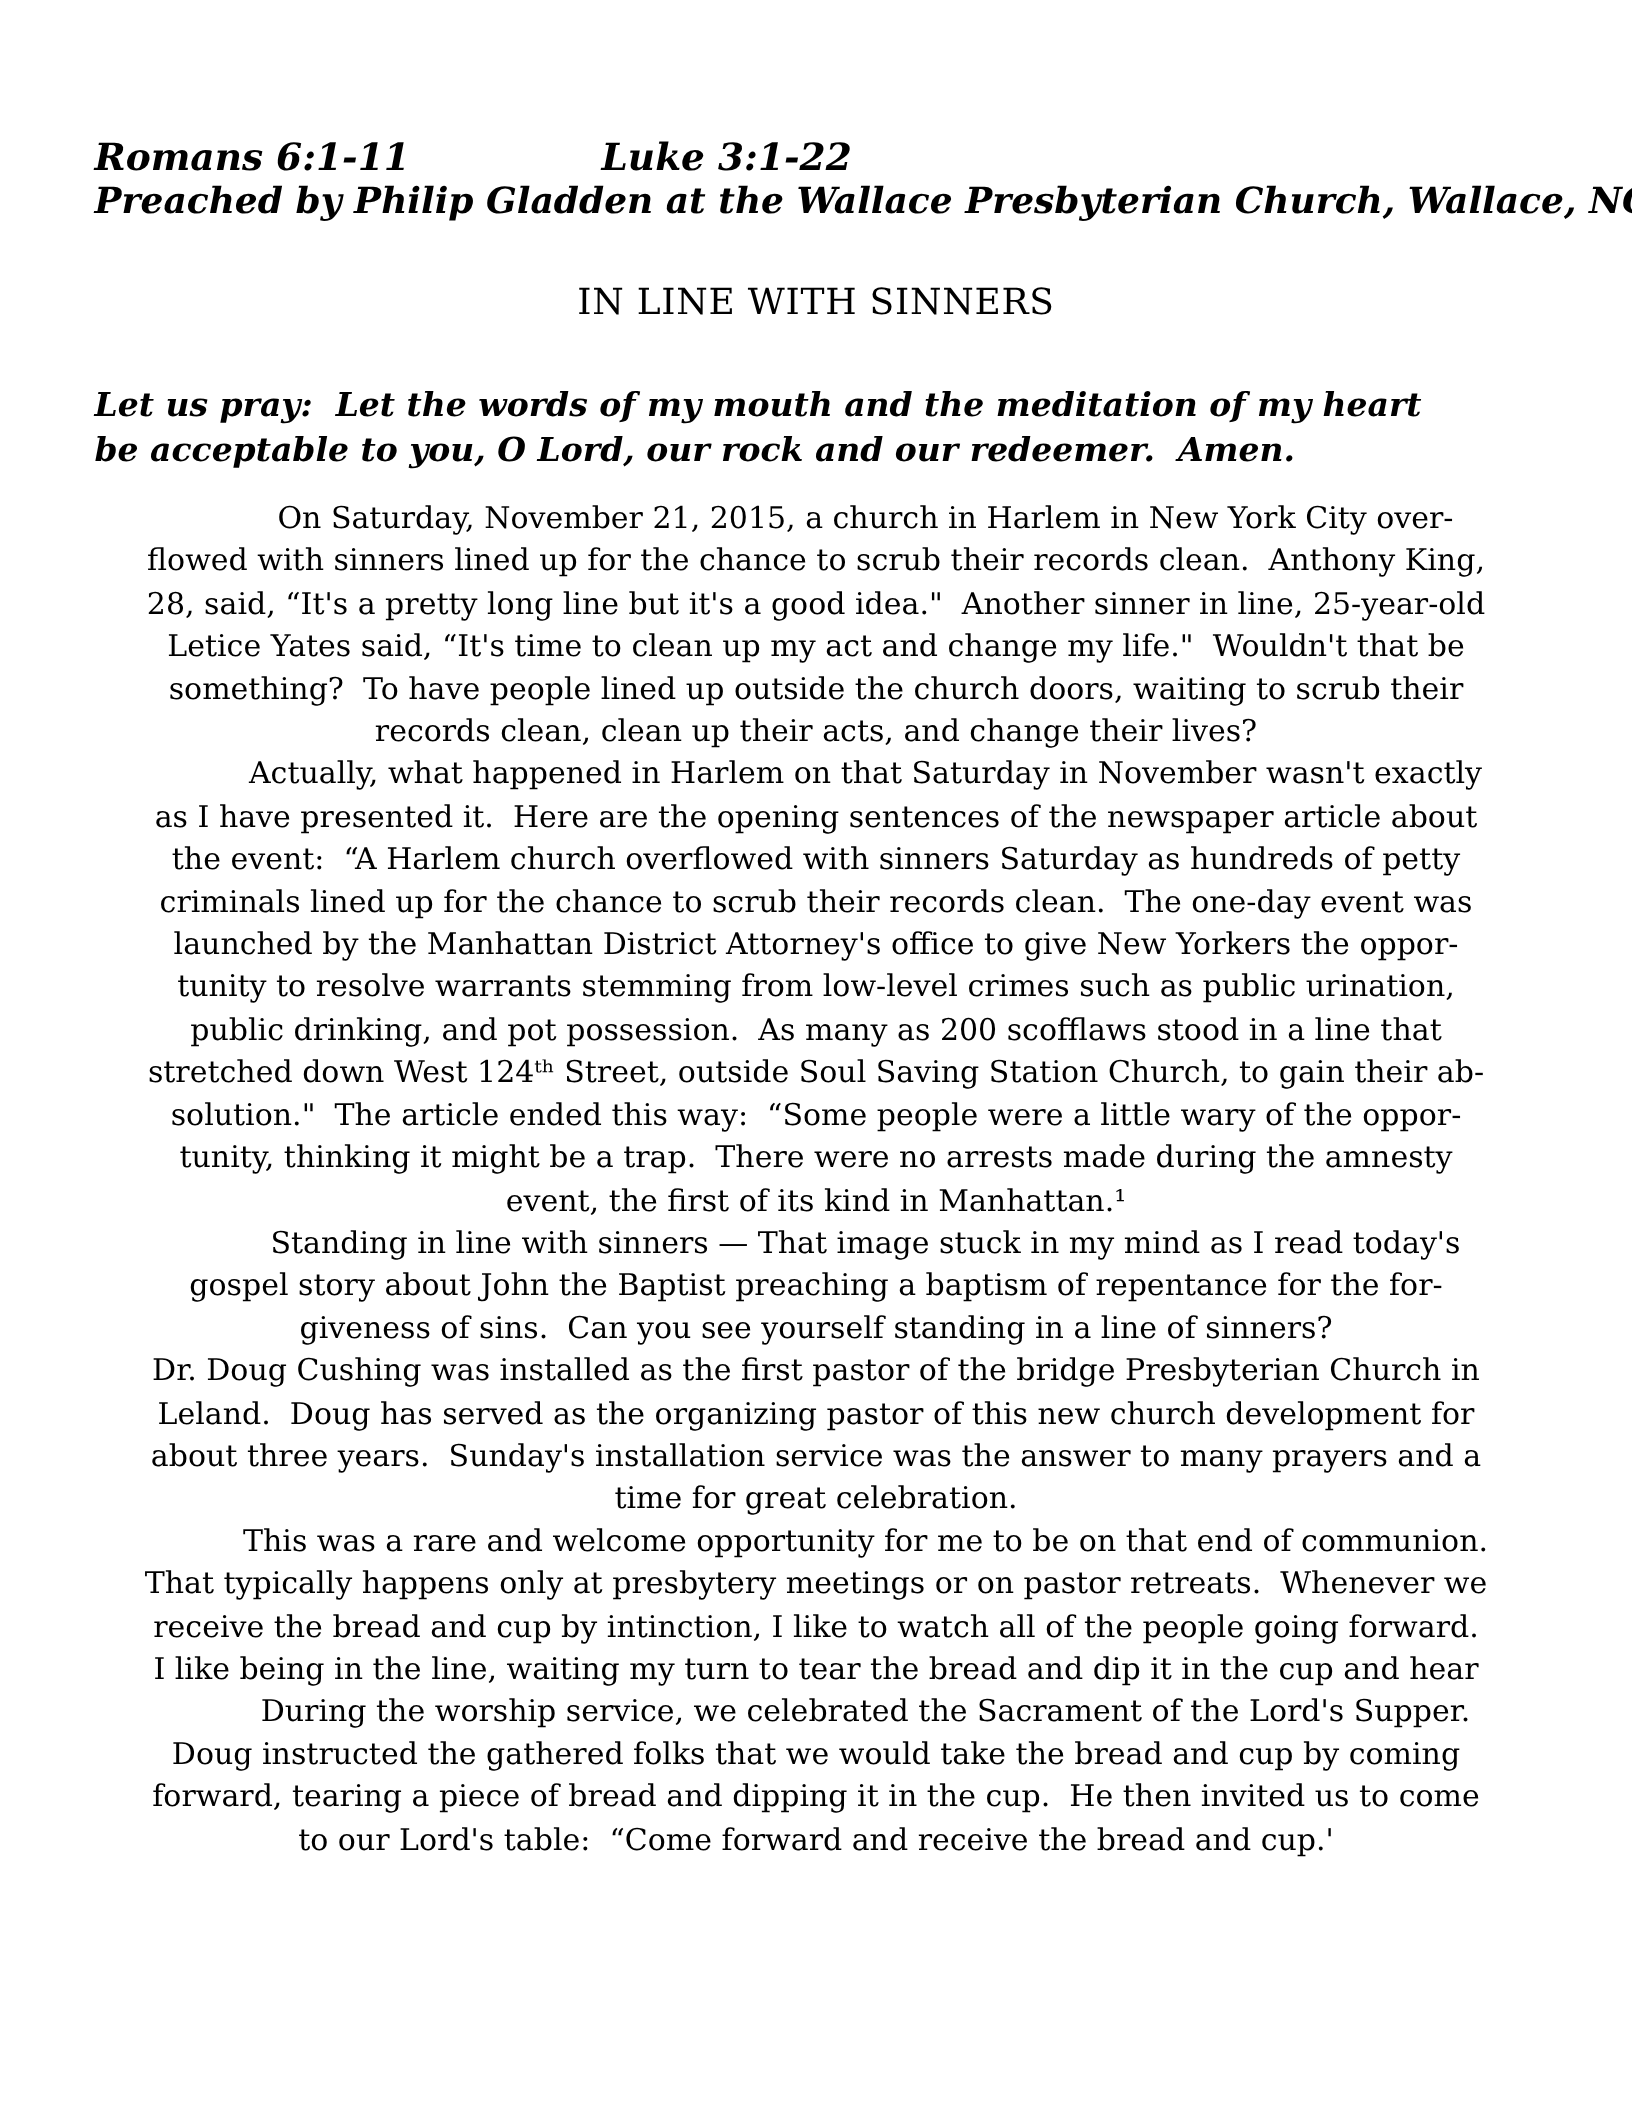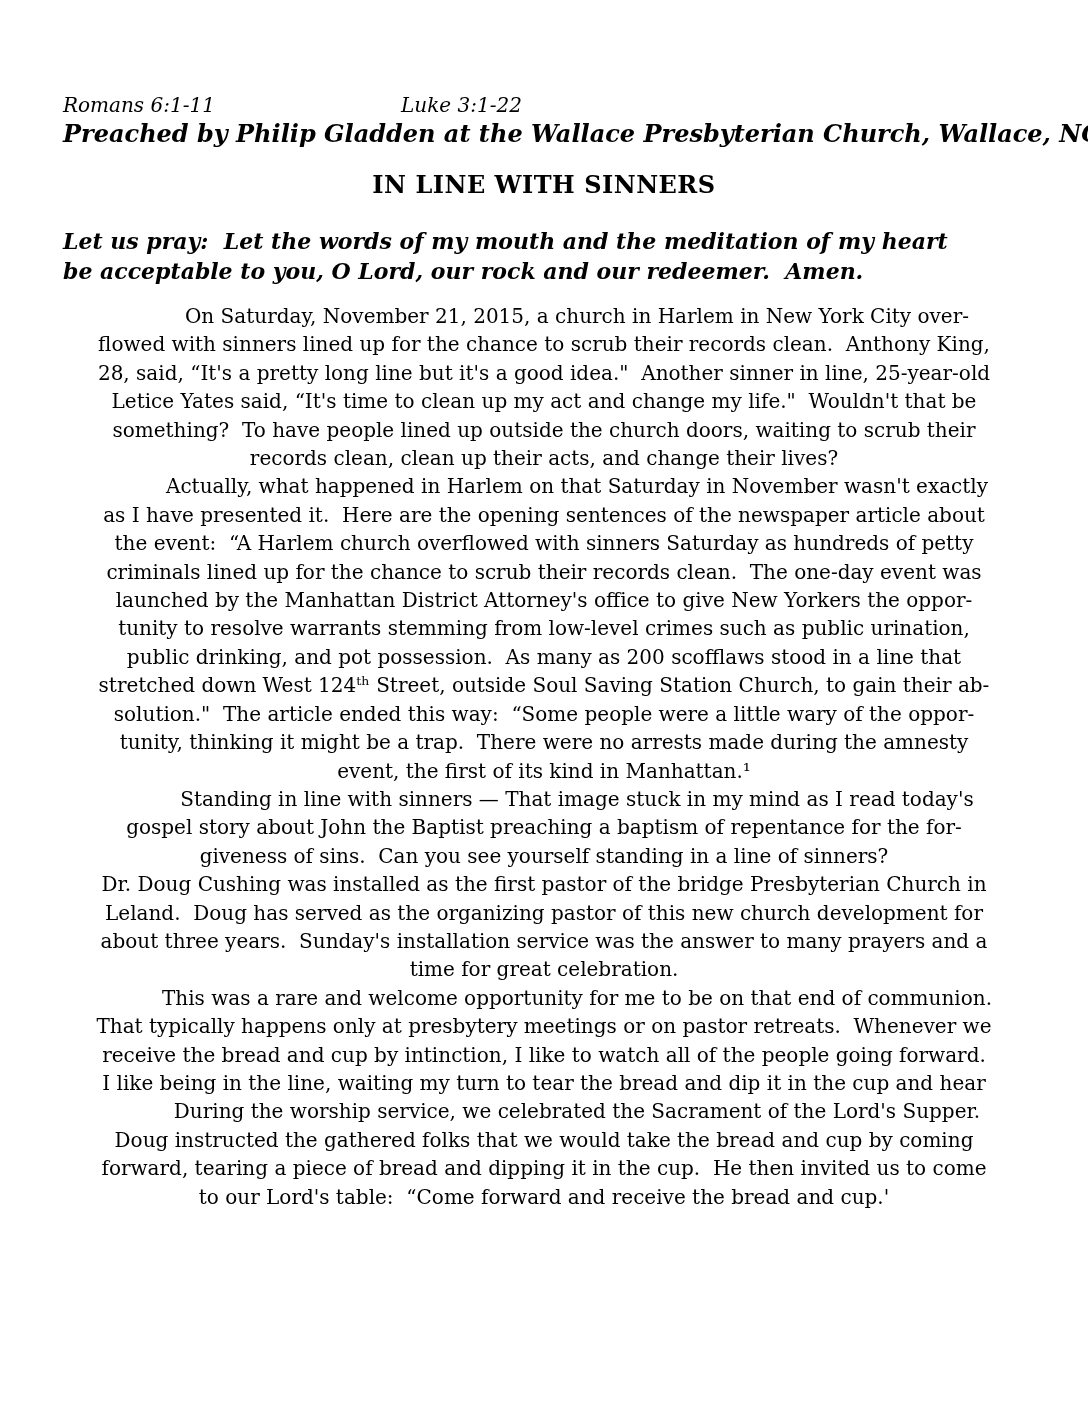--- a/index.html
+++ b/index.html
@@ -14,48 +14,48 @@
     background: #ffffff;
     color: #000000;
     font-family: "DejaVu Serif", "DejaVu Sans", serif;
     overflow: hidden;
     box-sizing: border-box;
     padding: 90px 63px 0 63px;
   }
   .header-line1 {
     position: relative;
     height: 32px;
-    font-weight: normal;
+    font-weight: bold;
     font-style: italic;
-    font-size: 20px;
+    font-size: 25px;
     line-height: 30px;
     white-space: nowrap;
     text-align: center;
   }
   .h1-item { position: absolute; top: 0; }
   .h1-left   { left: 0; }
   .h1-center { left: 338px; }
   .h1-right  { left: 586px; }
   .header-line2 {
     font-weight: bold;
     font-style: italic;
     font-size: 24px;
     line-height: 24px;
     white-space: nowrap;
   }
   .title {
-    margin-top: 24px;
+    margin-top: 40px;
     text-align: center;
-    font-weight: bold;
+    font-weight: normal;
     font-size: 24px;
     line-height: 30px;
     letter-spacing: 0.5px;
   }
   .prayer {
-    margin-top: 26px;
+    margin-top: 39px;
     font-weight: bold;
     font-style: italic;
     font-size: 22px;
     line-height: 30px;
     white-space: pre-wrap;
   }
   .body-text {
     margin-top: 16px;
     font-size: 20px;
     line-height: 28.4px;

